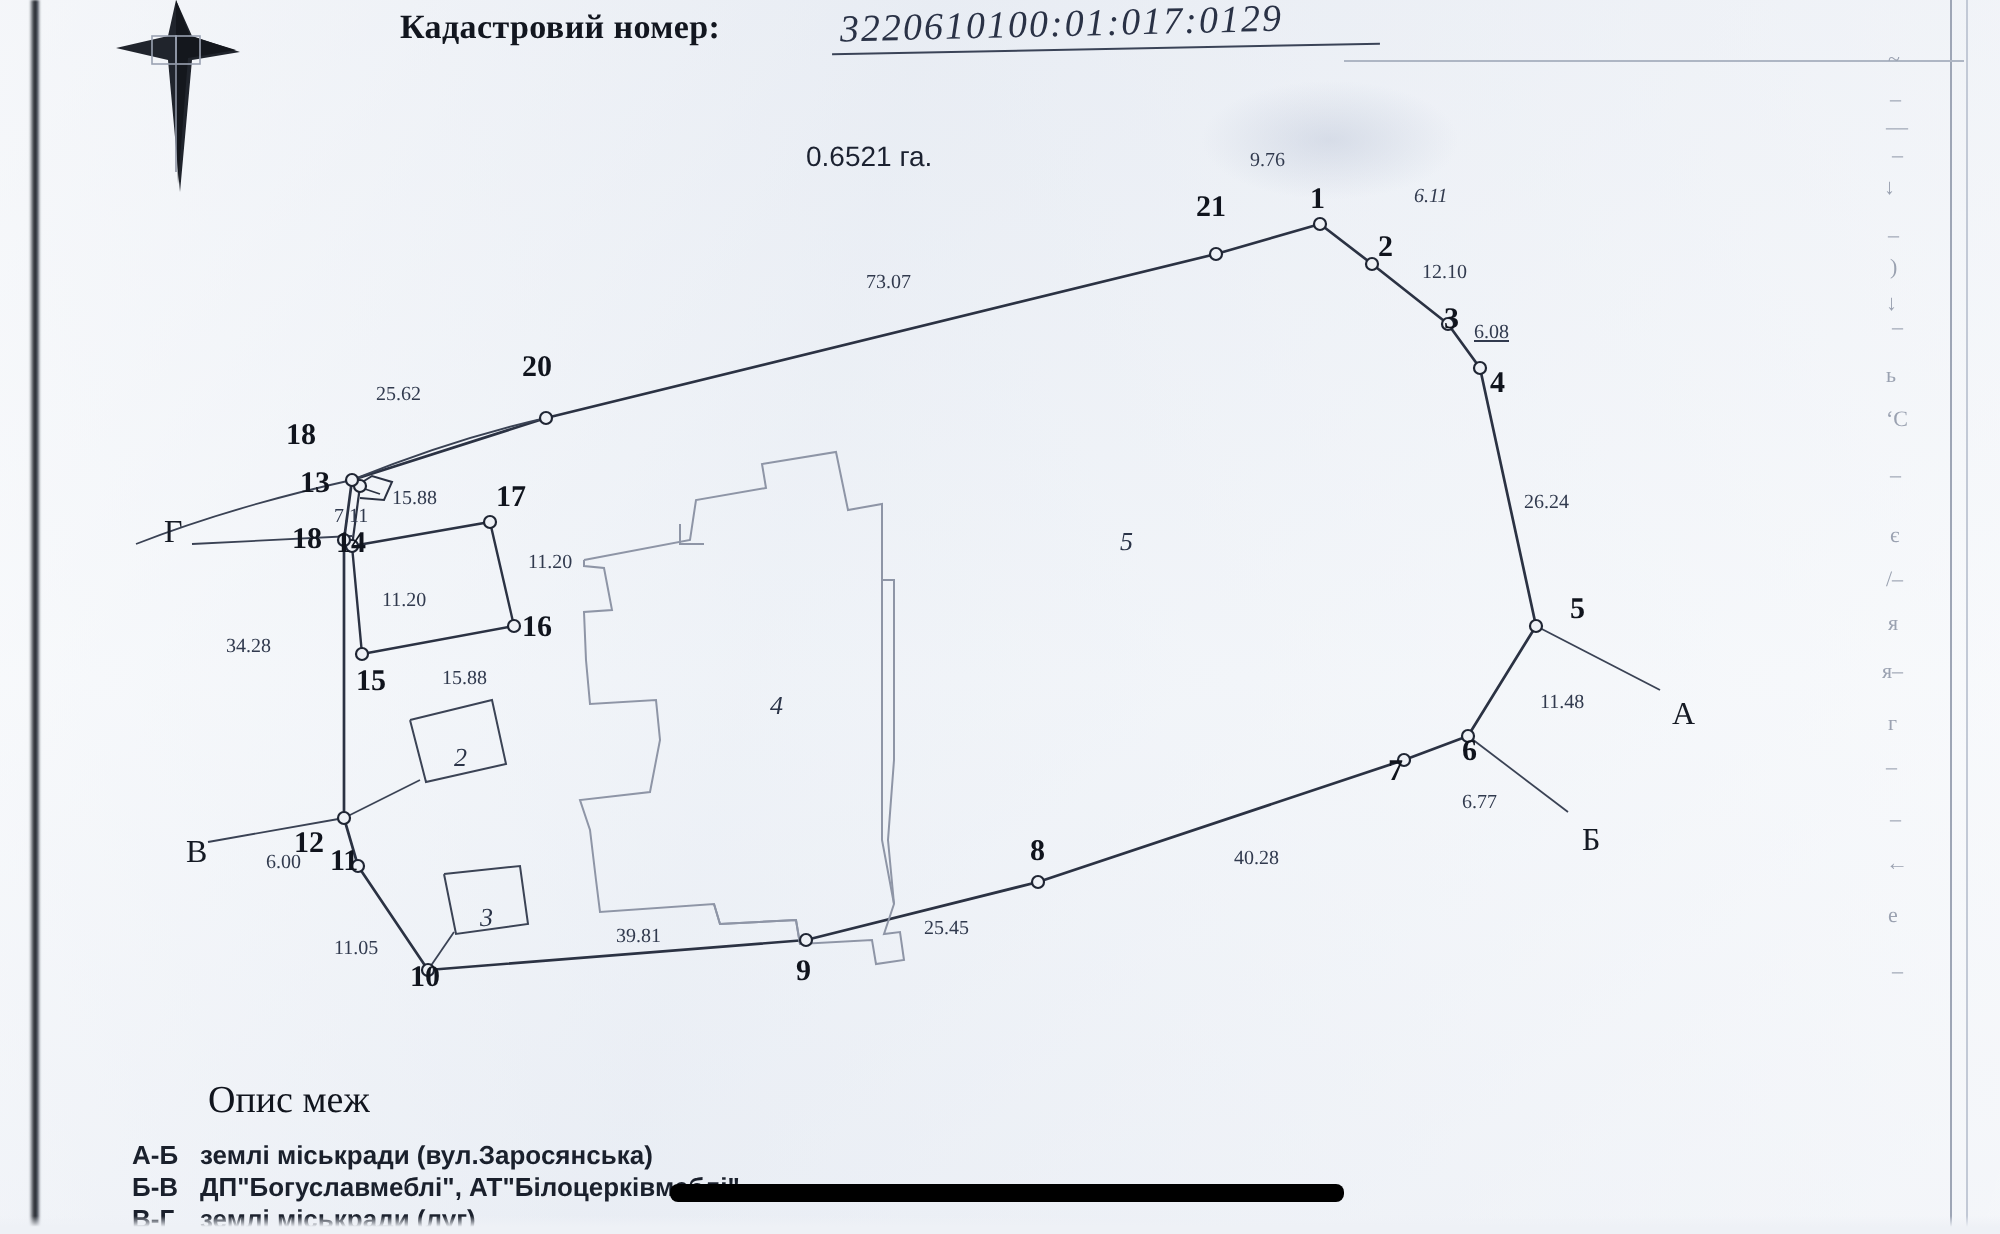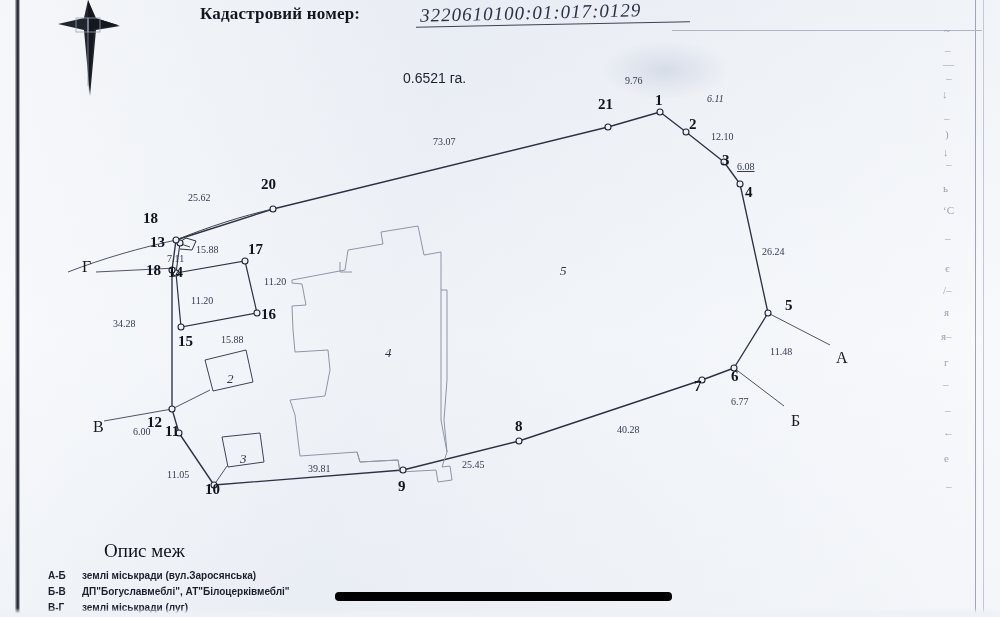--- a/index.html
+++ b/index.html
@@ -124,22 +124,22 @@
   
   #legend-title {
     position: absolute;
     left: 104px; top: 540px;
     font-family: "Liberation Serif", serif;
     font-size: 19px;
     color: #10141d;
   }
   .legend-row {
     position: absolute;
-    left: 48px;
-    font-size: 10px;
+    left: 66px;
+    font-size: 13px;
     font-weight: bold;
     color: #1a202c;
     white-space: nowrap;
   }
   .legend-row .code { display: inline-block; width: 34px; }
   #redaction-bar {
     position: absolute;
     left: 335px; top: 592px;
     width: 337px; height: 9px;
     background: #000000;

